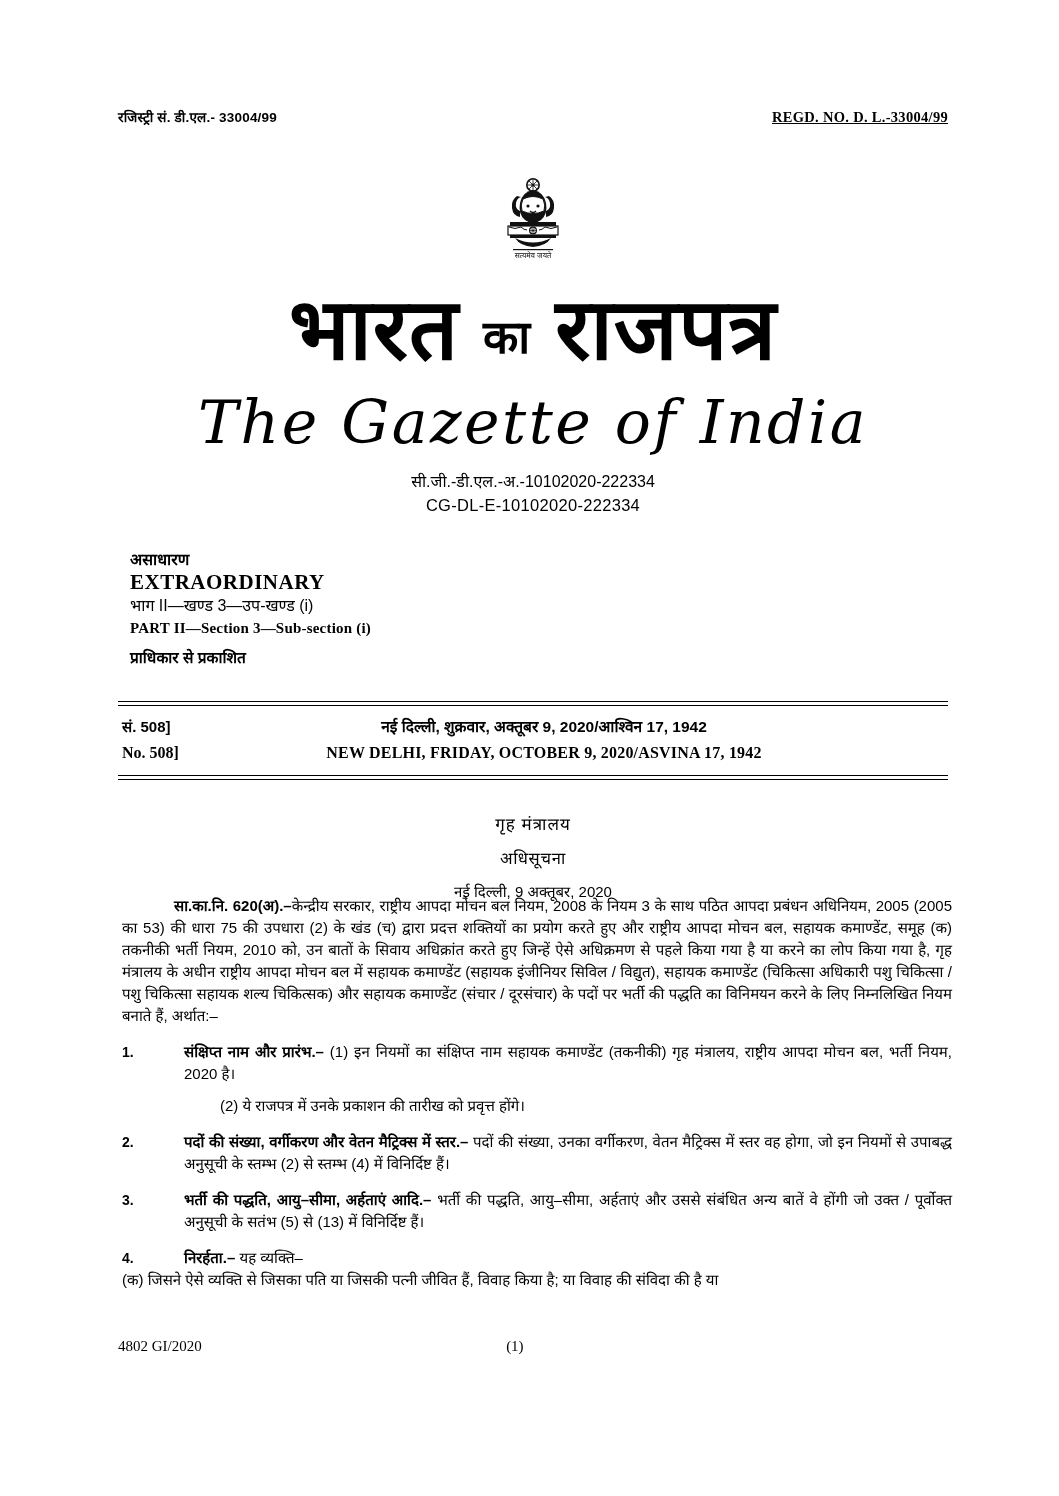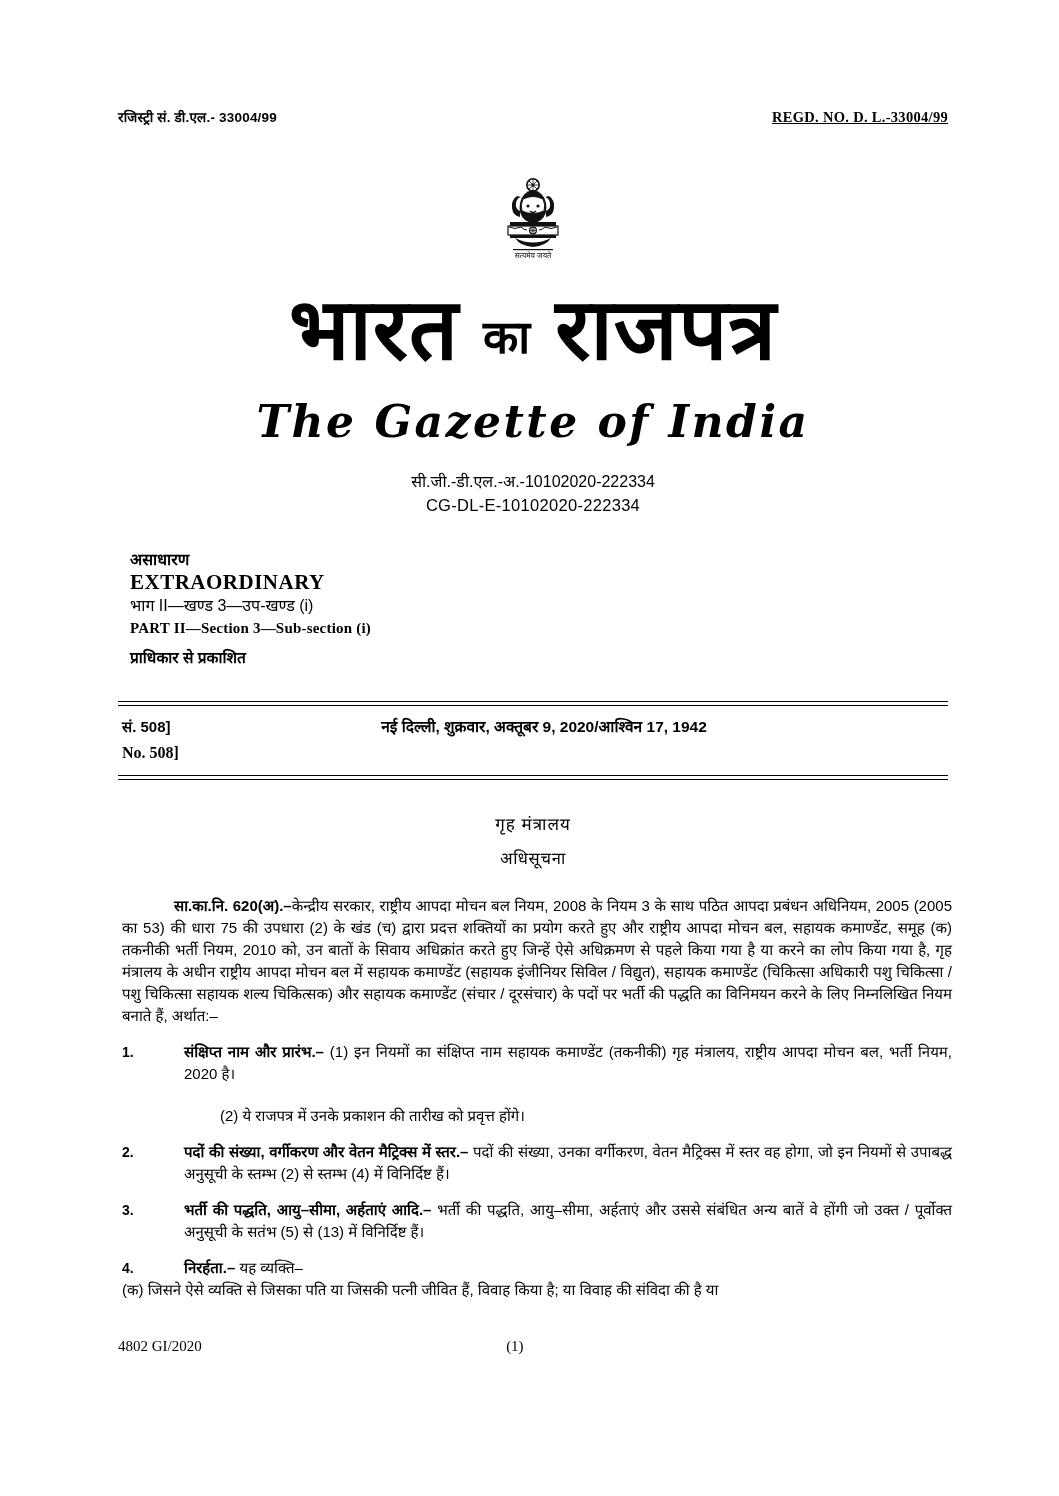--- a/index.html
+++ b/index.html
@@ -81,23 +81,23 @@
     letter-spacing: 1px;
     white-space: nowrap;
   }
   .mast-hi .ka {
     font-size: 46px;
     vertical-align: 6px;
     padding: 0 24px;
   }
   .mast-en {
     font-family: "DejaVu Serif", serif;
-    font-weight: bold;
+    font-weight: normal;
     font-style: italic;
-    font-size: 44px;
+    font-size: 60px;
     line-height: 66px;
     letter-spacing: 2.5px;
     margin-top: 4px;
   }
   
   .ids {
     position: absolute;
     top: 470px;
     left: 0;
     width: 830px;
@@ -254,21 +254,21 @@
     flex: 0 0 62px;
     width: 62px;
     font-weight: bold;
     font-size: 14px;
   }
   .numbered .txt {
     flex: 1;
     text-align: justify;
   }
   .sub-indent {
-    margin-top: 20px;
+    margin-top: 10px;
     padding-left: 62px;
   }
   .hang { text-align: justify; }
   
   .footer {
     position: absolute;
     top: 1338px;
     left: 0;
     width: 830px;
     display: flex;
@@ -362,29 +362,31 @@
   <div class="rule r1"></div>
   <div class="rule r2"></div>
 
   <div class="issue">
     <div class="issue-line">
       <div class="issue-no">सं.   508]</div>
       <div class="issue-txt">नई दिल्ली, शुक्रवार, अक्तूबर 9, 2020/आश्विन 17, 1942</div>
     </div>
     <div class="issue-line">
       <div class="issue-no en">No. 508]</div>
+      <div class="issue-txt en">NEW DELHI, FRIDAY, OCTOBER 9, 2020/ASVINA 17, 1942</div>
     </div>
   </div>
 
   <div class="rule r3"></div>
   <div class="rule r4"></div>
 
   <div class="ministry">
     <div class="m1">गृह  मंत्रालय</div>
     <div class="m2">अधिसूचना</div>
+    <div class="m3">नई दिल्ली, 9 अक्तूबर, 2020</div>
   </div>
 
   <div class="body">
 
     <p class="para-main">
       <span style="display:inline-block;width:52px"></span><span class="lead">सा.का.नि.  620(अ).–</span><span>केन्द्रीय सरकार, राष्ट्रीय आपदा मोचन बल नियम, 2008 के नियम 3 के साथ पठित आपदा प्रबंधन अधिनियम, 2005 (2005 का 53) की धारा 75 की उपधारा (2) के खंड (च) द्वारा प्रदत्त शक्तियों का प्रयोग करते हुए और राष्ट्रीय आपदा मोचन बल, सहायक कमाण्डेंट, समूह (क) तकनीकी भर्ती नियम, 2010 को, उन बातों के सिवाय अधिक्रांत करते हुए जिन्हें ऐसे अधिक्रमण से पहले किया गया है या करने का लोप किया गया है, गृह मंत्रालय के अधीन राष्ट्रीय आपदा मोचन बल में सहायक कमाण्डेंट (सहायक इंजीनियर सिविल / विद्युत), सहायक कमाण्डेंट (चिकित्सा अधिकारी पशु चिकित्सा / पशु चिकित्सा सहायक शल्य चिकित्सक) और सहायक कमाण्डेंट (संचार / दूरसंचार) के पदों पर भर्ती की पद्धति का विनिमयन करने के लिए निम्नलिखित नियम बनाते हैं, अर्थात:–</span>
     </p>
 
     <div class="numbered">
       <div class="num">1.</div>

